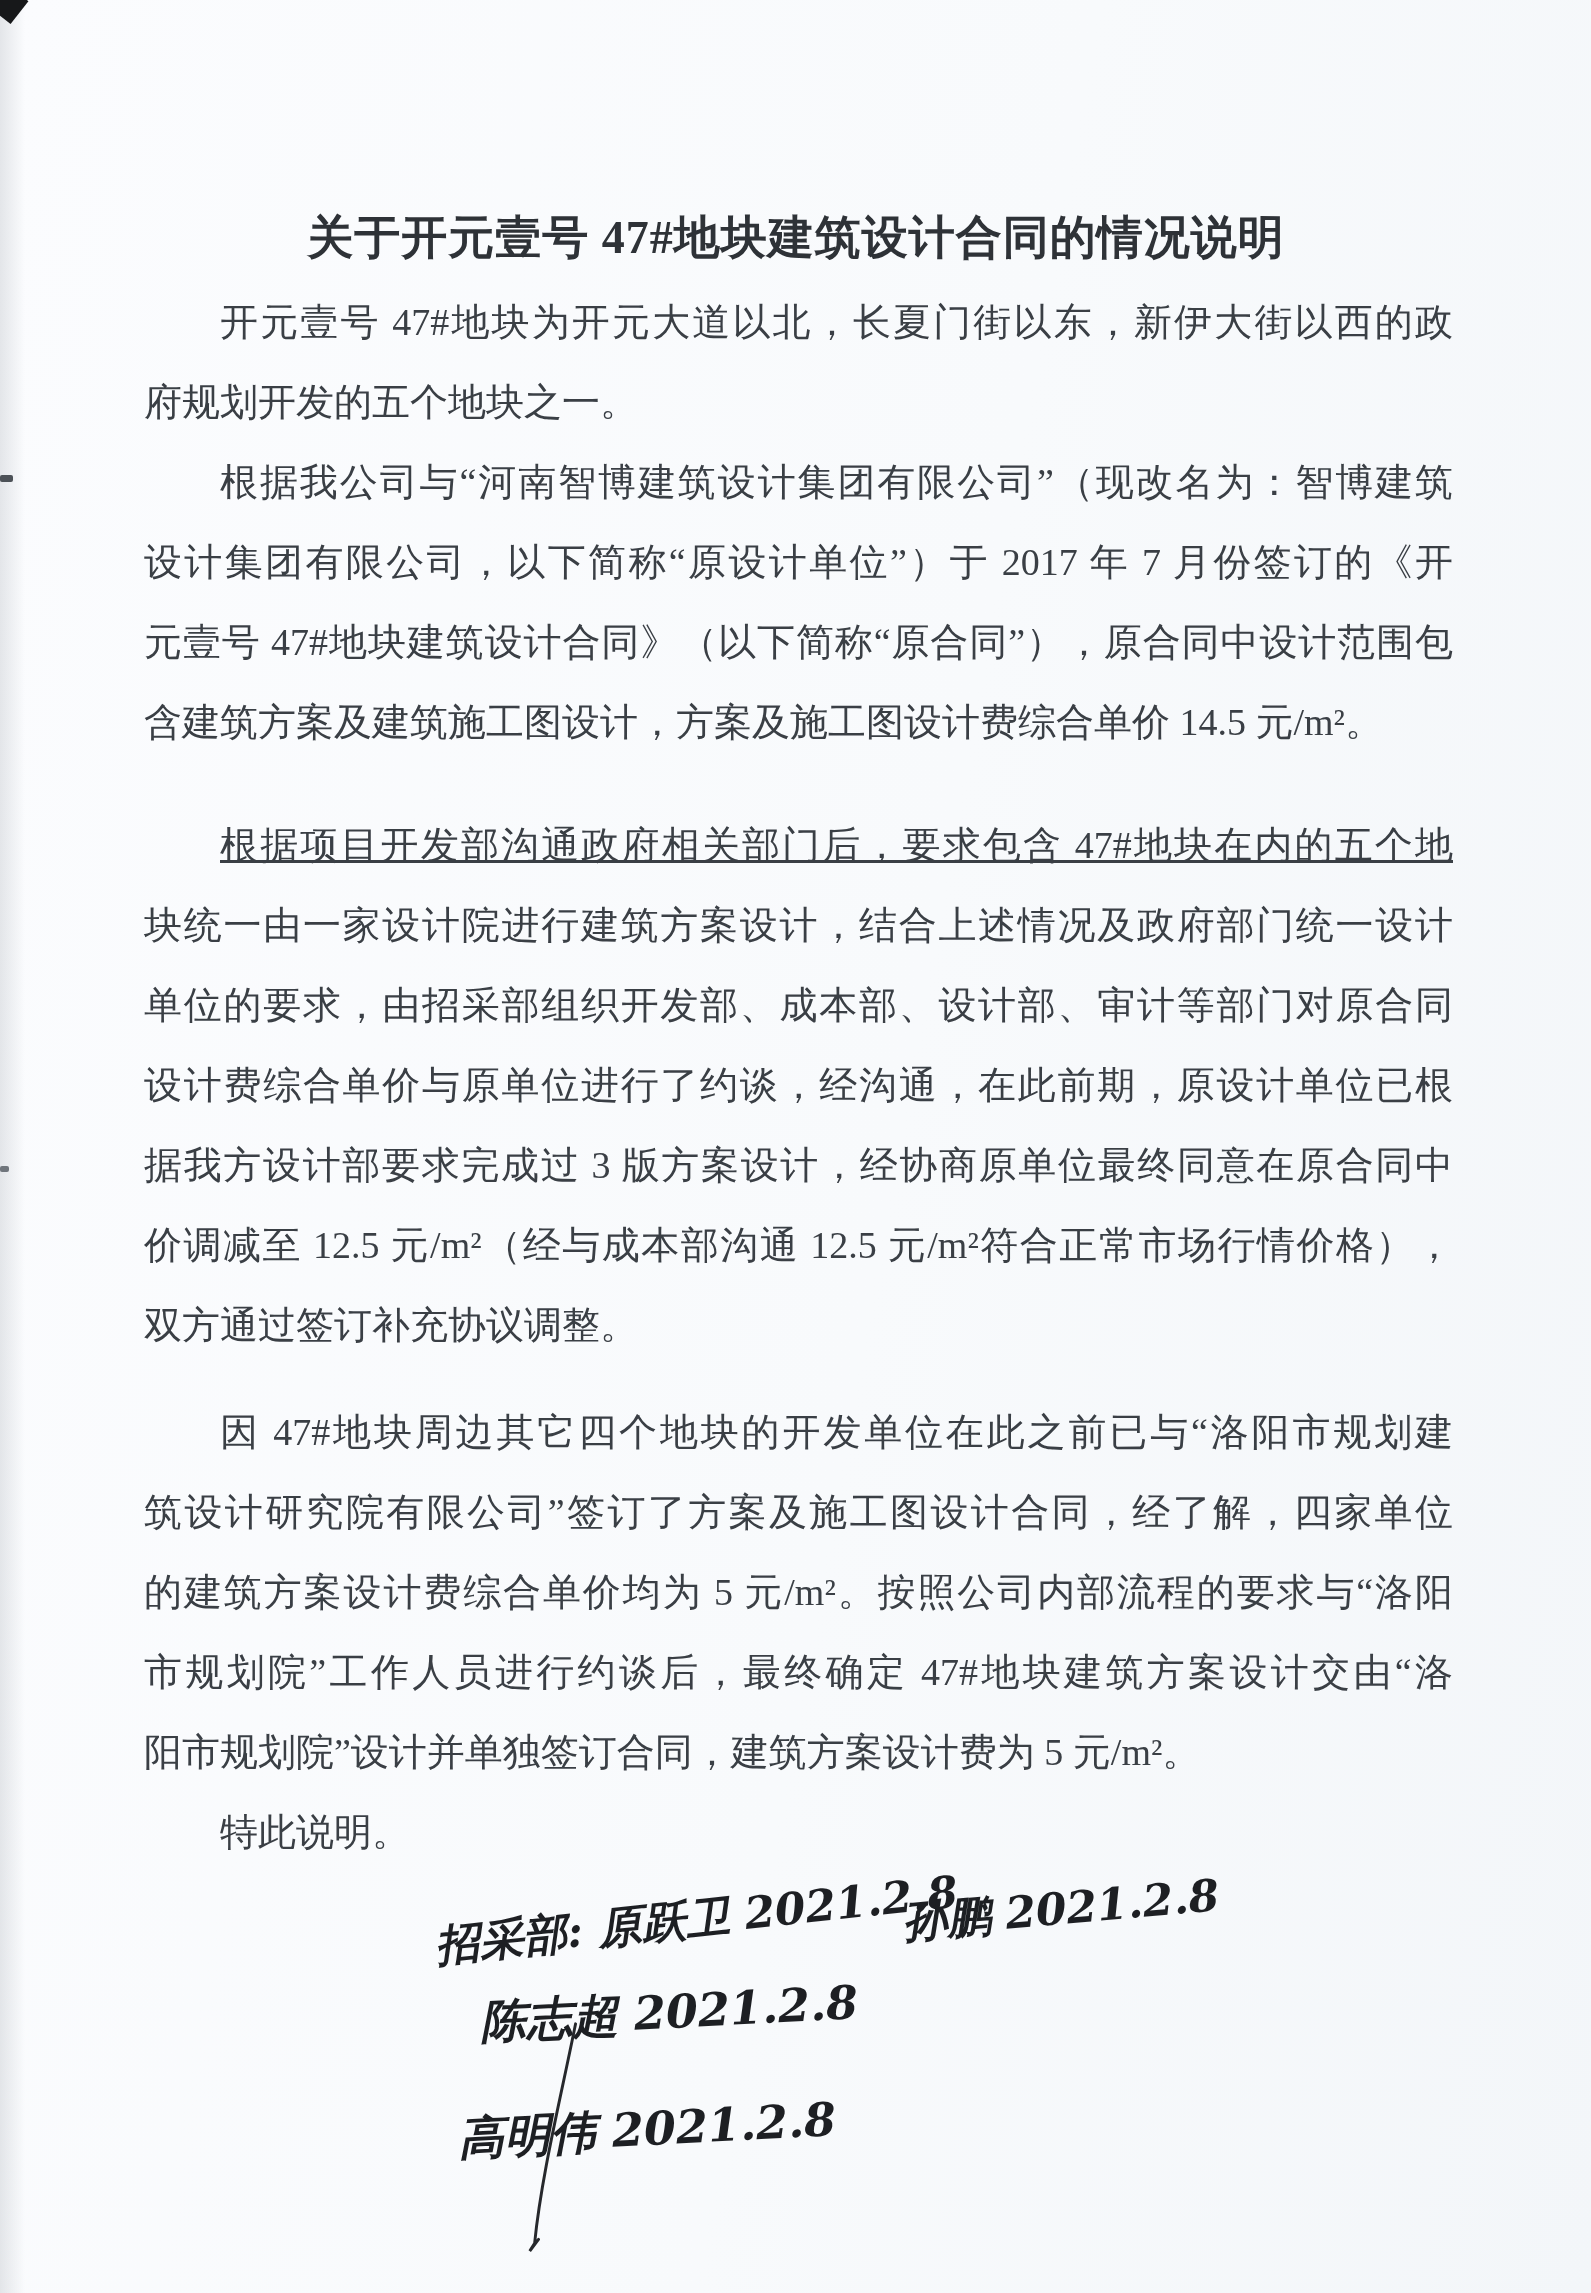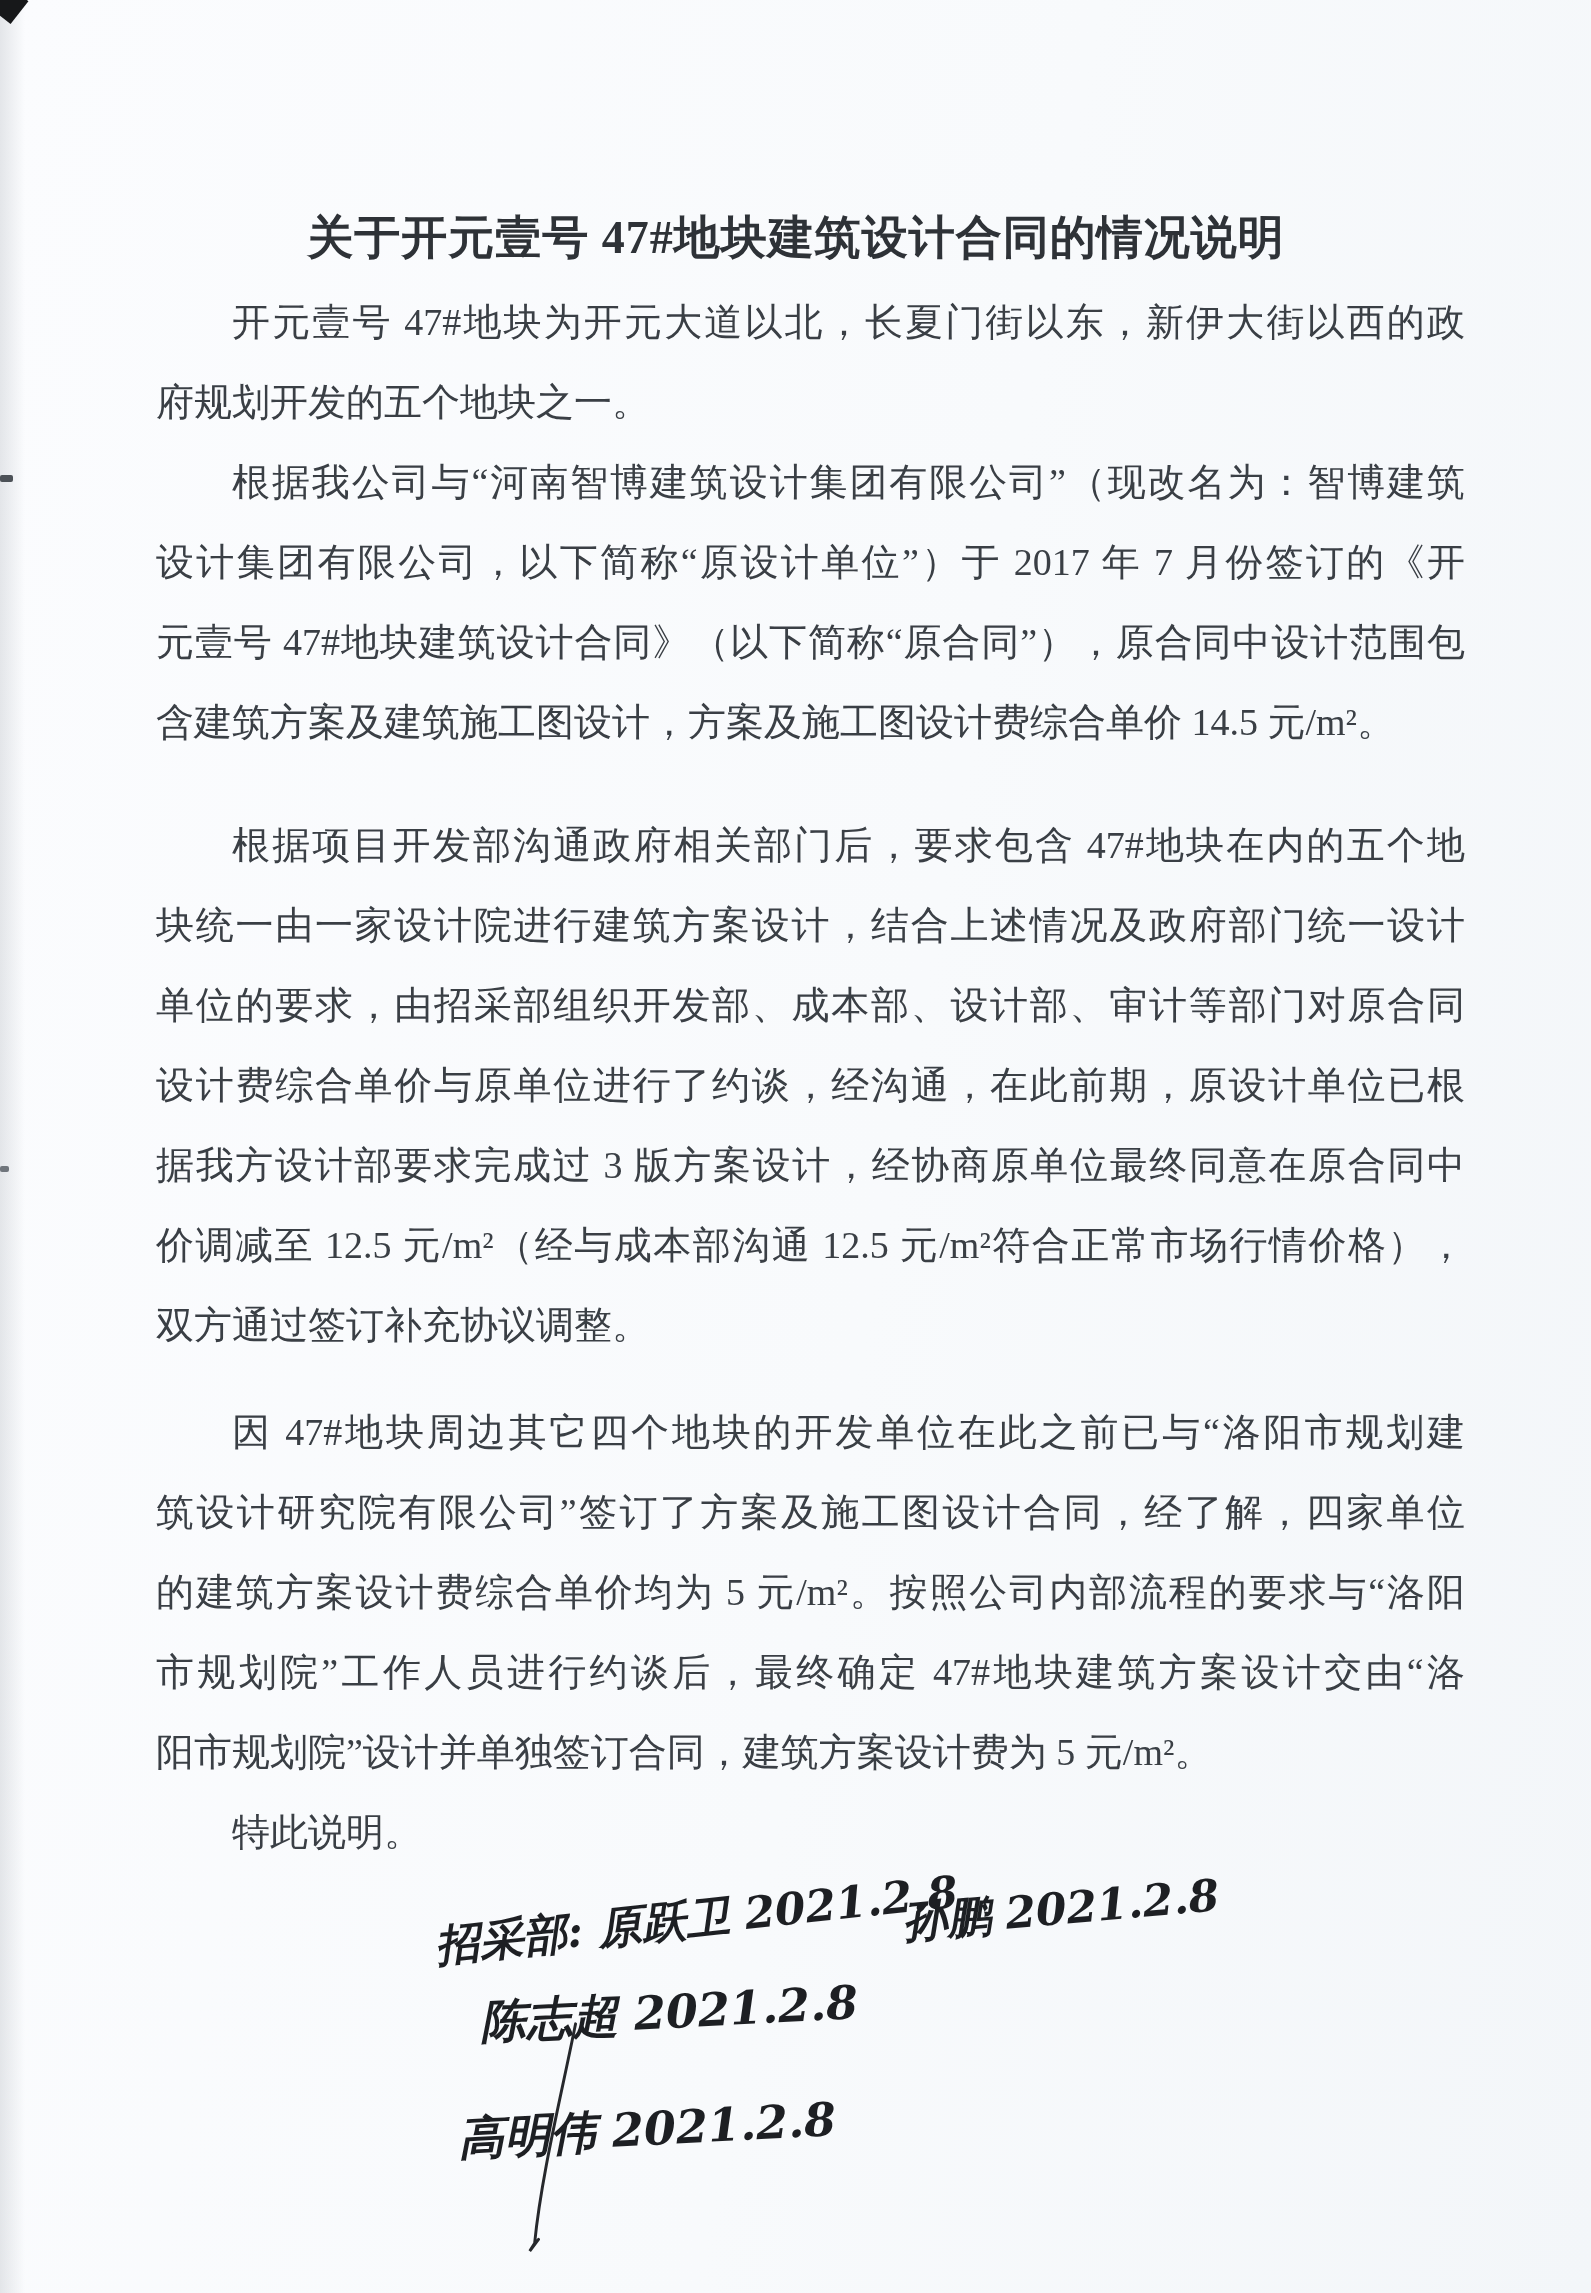--- a/index.html
+++ b/index.html
@@ -25,32 +25,32 @@
   .edge-dash-1 { position:absolute; left:0; top:475px; width:12.7px; height:6.8px; background:#4c5157; border-radius:2px; }
   .edge-dash-2 { position:absolute; left:0; top:1166px; width:8.8px; height:5.9px; background:#70757c; border-radius:2px; }
 
   .title {
     position:absolute; top:207px; left:0; width:100%;
     text-align:center;
     font-size:46px; font-weight:bold; letter-spacing:1px;
     color:#2e3237;
   }
   .content {
-    position:absolute; left:156px; top:282px; width:1309px;
+    position:absolute; left:144px; top:282px; width:1309px;
   }
   .line {
     height:80px; line-height:80px;
     font-size:38px;
     text-align:justify;
     text-align-last:justify;
     color:#3a3f45;
   }
   .line.end { text-align:right; text-align-last:left; }
   .line.indent { text-indent:76px; }
-  .gap-lg { margin-top:43px; }
+  .gap-lg { margin-top:43px;text-decoration:underline; }
   .gap-sm { margin-top:27px; }
 
   .sig {
     position:absolute;
     font-family:"DejaVu Serif",serif;
     font-style:italic; font-weight:bold;
     color:#1d1f23;
     white-space:nowrap;
   }
   .sig-1 { left:434px; top:1890px; font-size:44px; transform:rotate(-6deg); }

